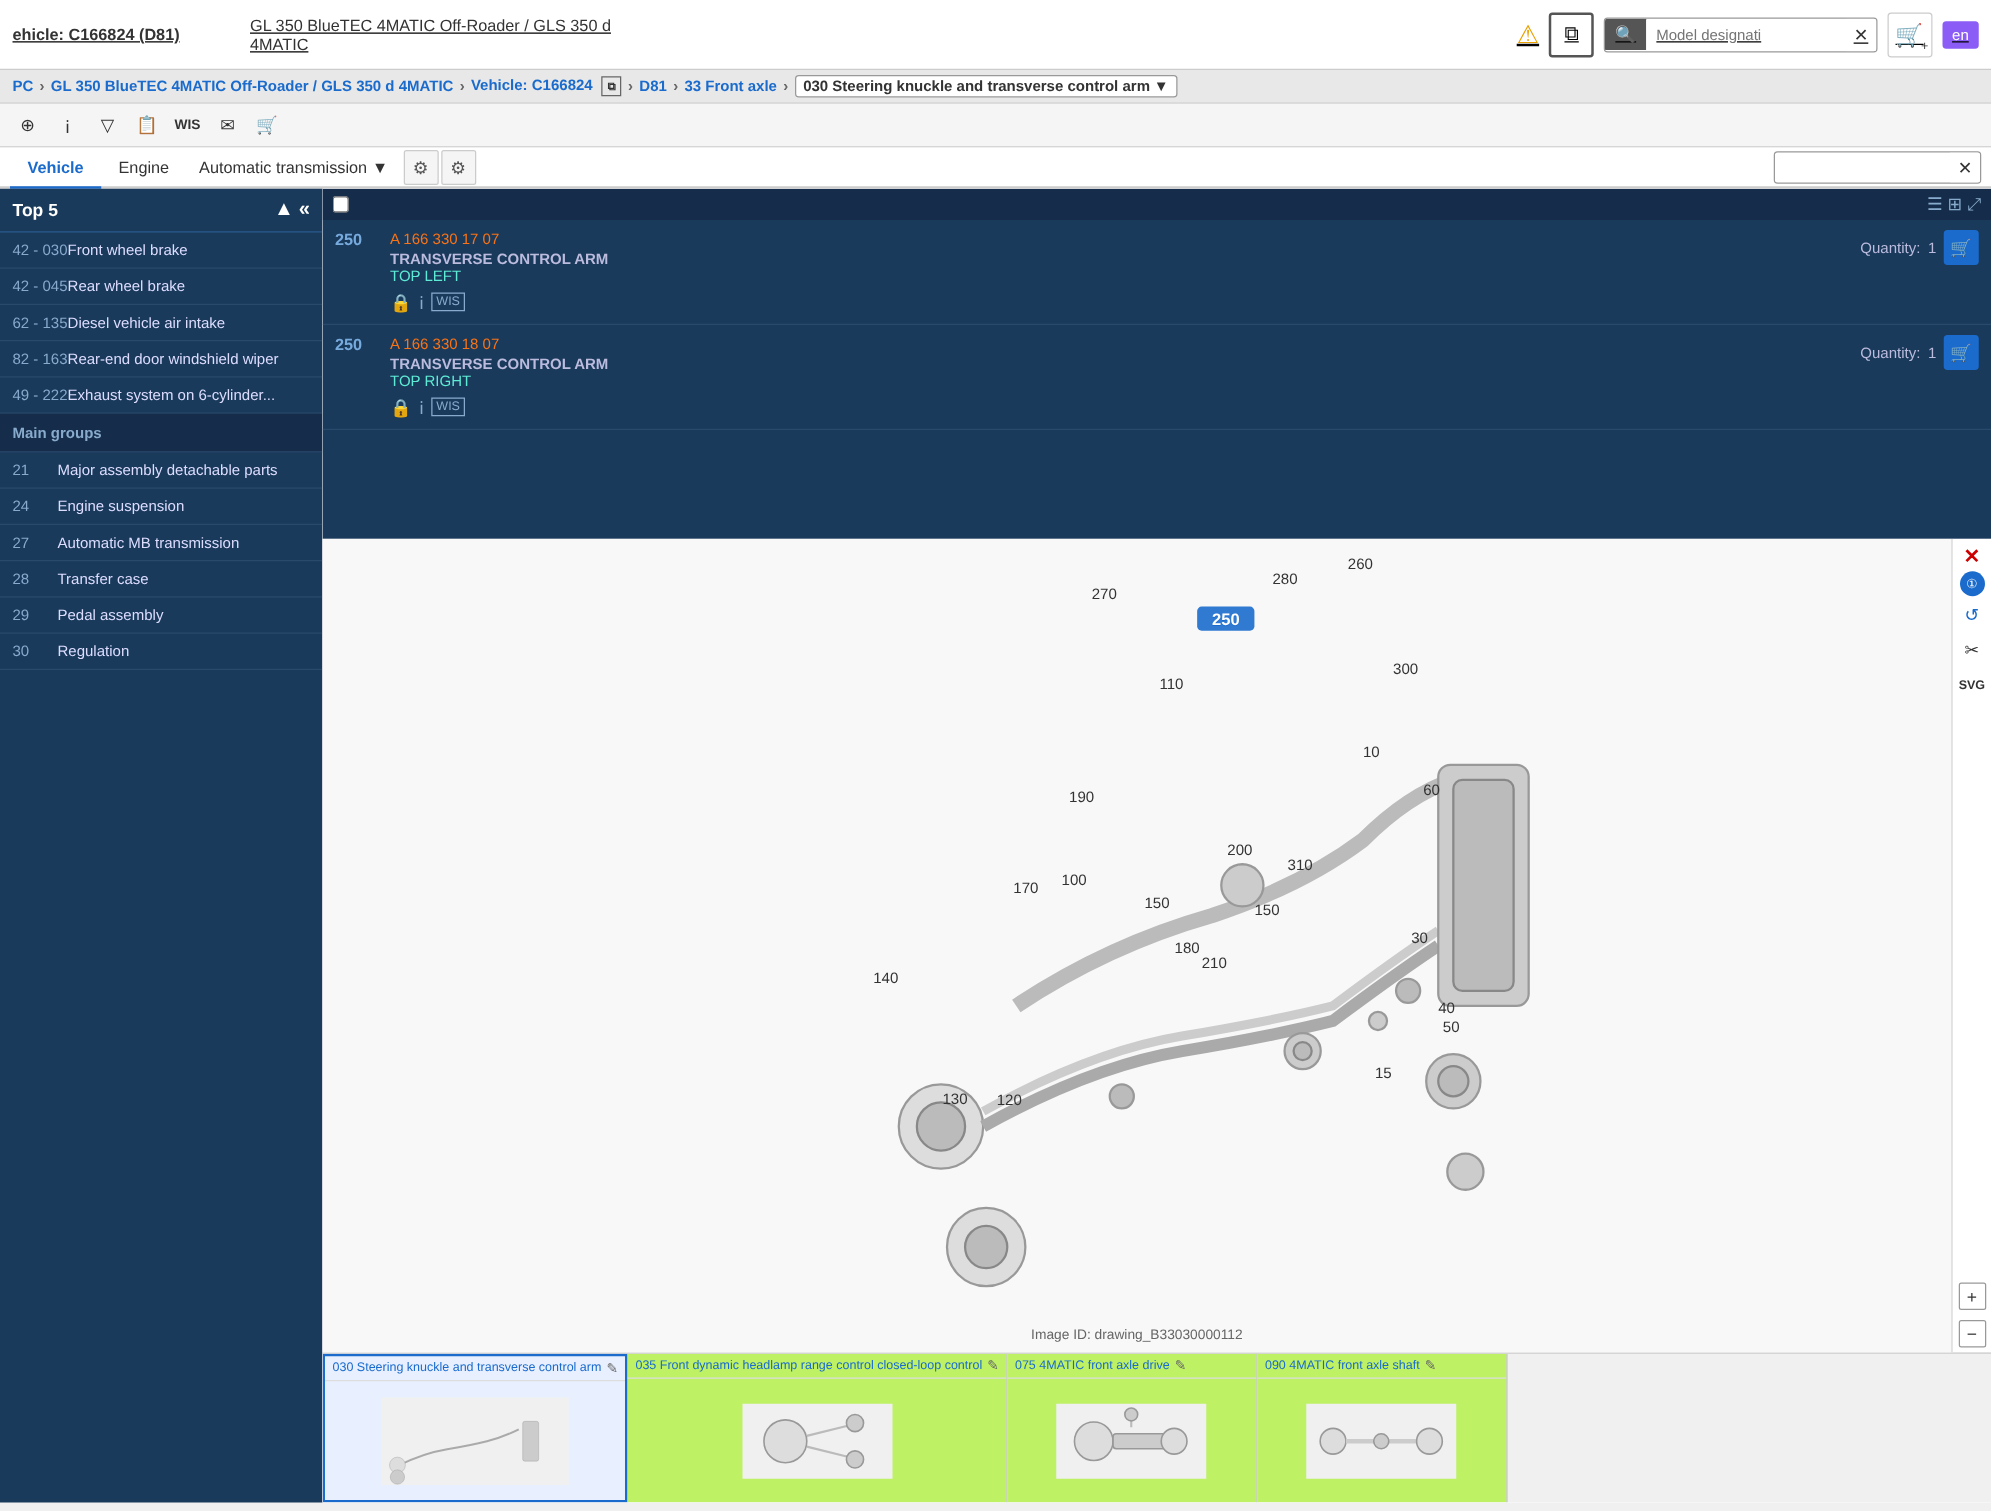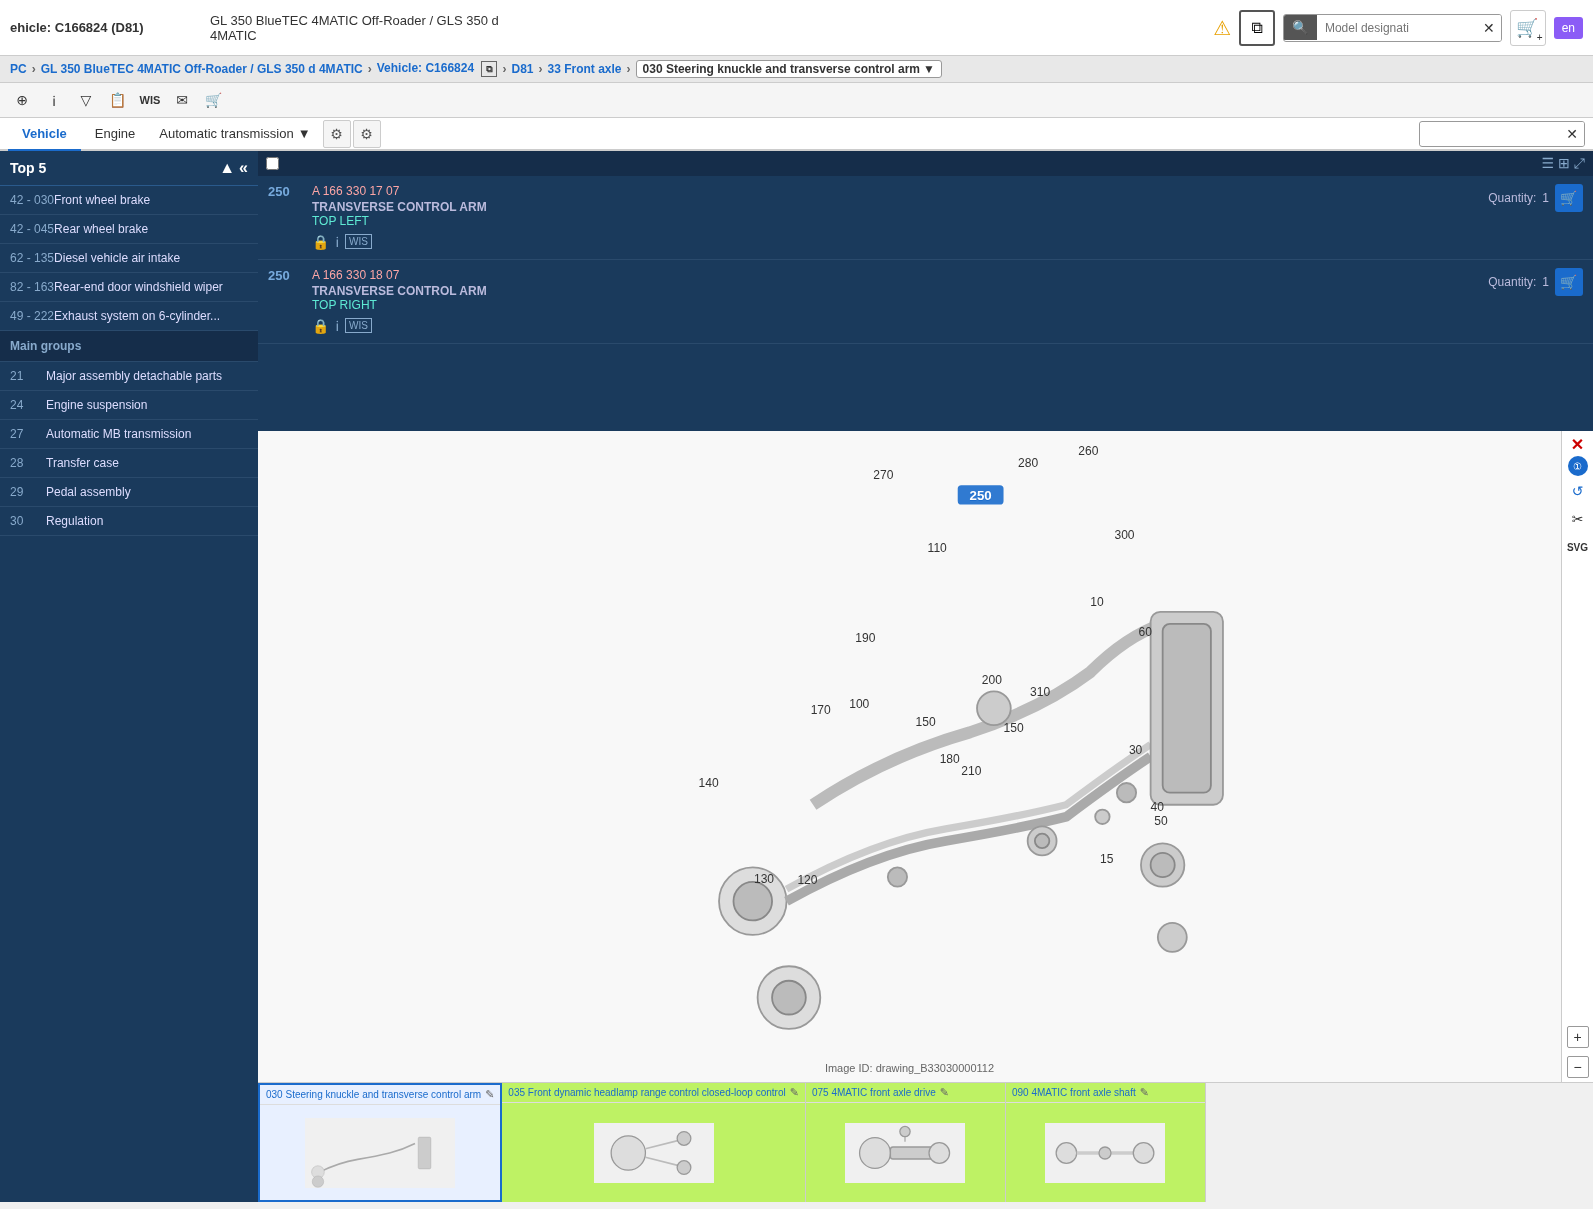--- a/index.html
+++ b/index.html
@@ -5,22 +5,23 @@
     * { margin: 0; padding: 0; box-sizing: border-box; }
     body { font-family: Arial, sans-serif; font-size: 12px; background: #f0f0f0; width: 1593px; min-height: 1209px; overflow-x: hidden; }
 
     
     .top-header {
       display: flex;
       align-items: center;
       background: #fff;
       border-bottom: 1px solid #ccc;
       padding: 6px 10px;
-      gap: 20px;
+      gap: 10px;
       height: 56px;
+      text-decoration: underline;
     }
     .vehicle-id {
       font-weight: bold;
       font-size: 13px;
       color: #333;
       min-width: 180px;
     }
     .vehicle-desc {
       font-size: 13px;
       color: #333;
@@ -253,21 +254,21 @@
       color: #ddf;
       cursor: pointer;
     }
     .part-item-row1 {
       display: flex;
       align-items: flex-start;
       gap: 8px;
     }
     .part-num { min-width: 36px; color: #7ad; font-size: 13px; font-weight: bold; }
     .part-details { flex: 1; }
-    .part-code { color: #fca5a5; font-size: 12px; margin-bottom: 2px; }
+    .part-code { color: #f97316; font-size: 12px; margin-bottom: 2px; }
     .part-name { color: #bbd; font-size: 12px; font-weight: bold; }
     .part-sub { color: #5eead4; font-size: 12px; }
     .part-qty { display: flex; align-items: center; gap: 6px; color: #bbd; font-size: 12px; }
     .cart-icon-btn {
       width: 28px; height: 28px;
       background: #1a6bcc; border: none; border-radius: 3px;
       display: flex; align-items: center; justify-content: center;
       cursor: pointer; color: #fff; font-size: 14px;
     }
     .part-action-icons {

